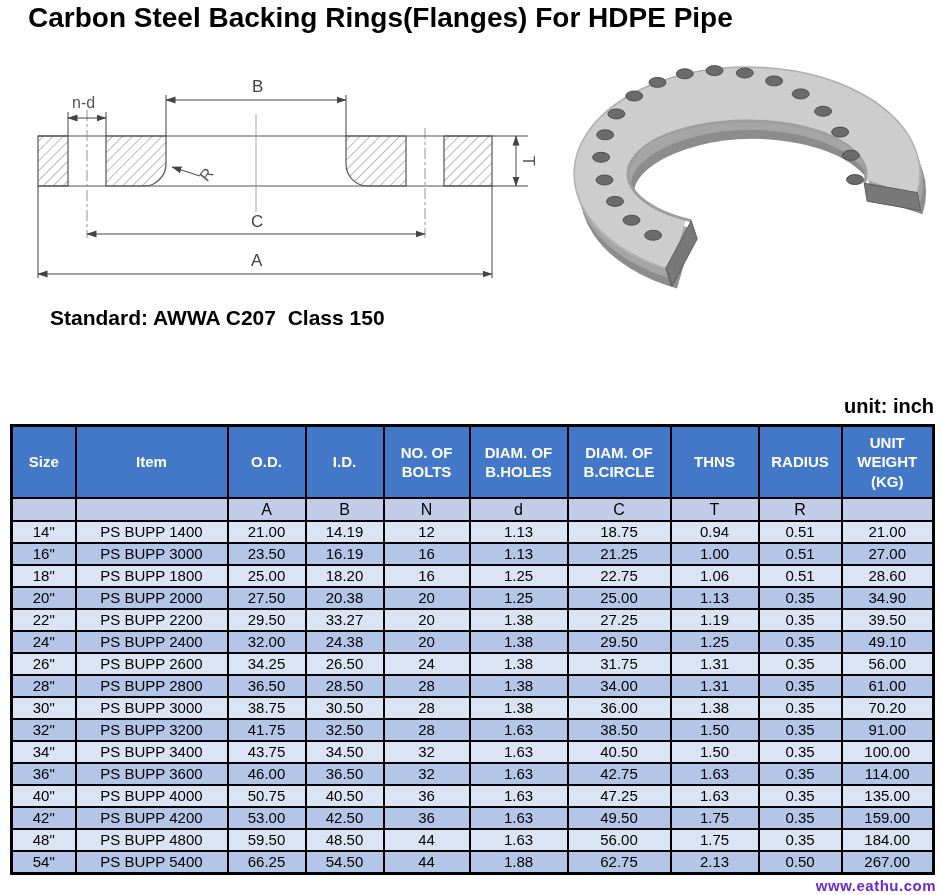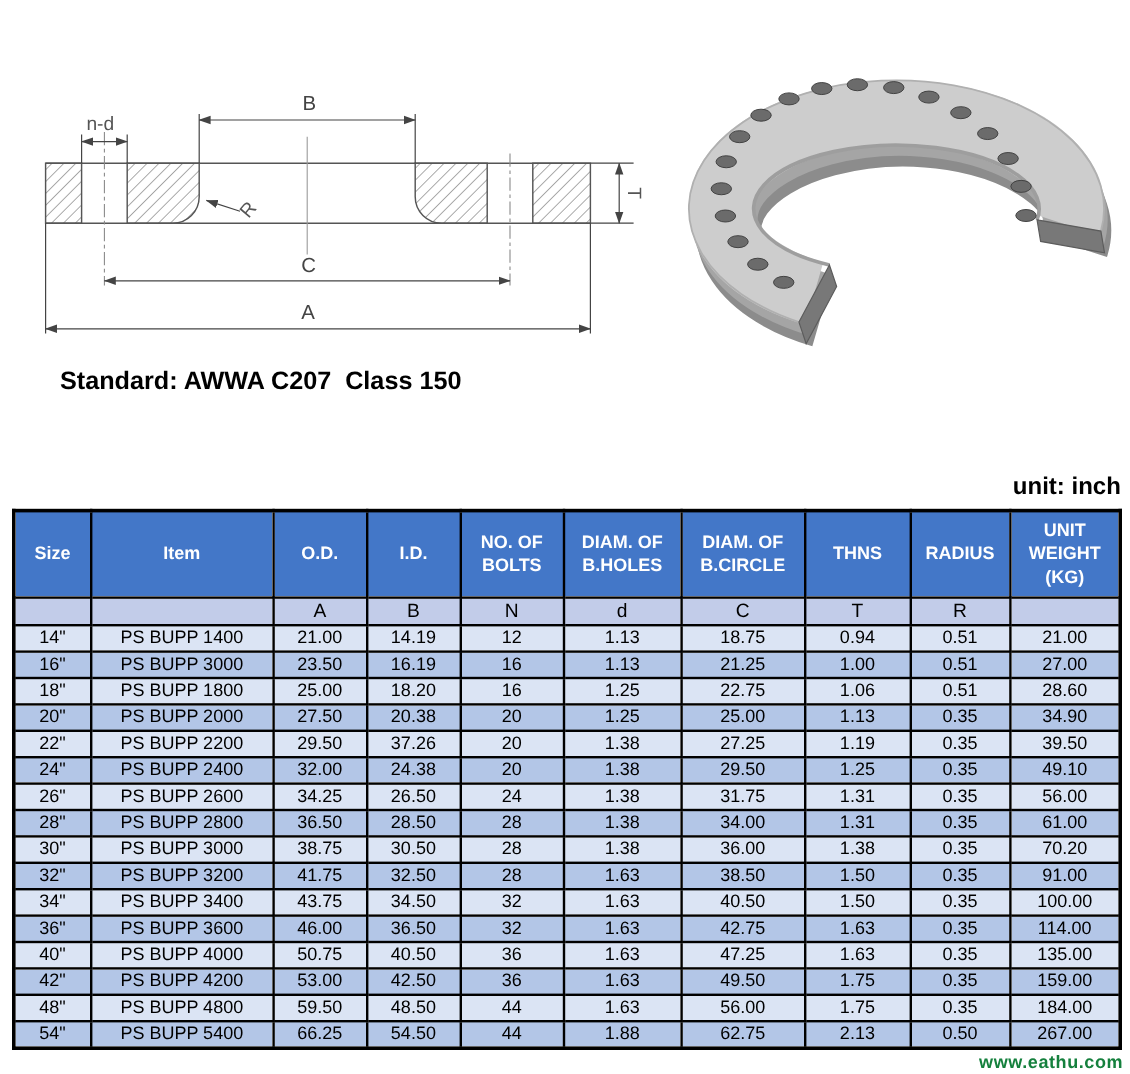--- a/index.html
+++ b/index.html
@@ -15,28 +15,29 @@
   table.spec{position:absolute;left:10px;top:424px;width:922px;border-collapse:collapse;
              table-layout:fixed;border:3px solid #000;}
   table.spec th,table.spec td{border:2px solid #000;text-align:center;vertical-align:middle;
              overflow:hidden;padding:0 2px;}
   thead th{background:#4377C8;color:#fff;font-size:15px;font-weight:bold;height:70px;line-height:1.3;}
   tr.subhead td{background:#C2CCE9;font-size:16px;height:21px;line-height:21px;}
   tbody tr.light td{background:#DBE4F4;}
   tbody tr.dark td{background:#B3C6E7;}
   tbody td{font-size:15px;height:20px;line-height:20px;}
   .watermark{position:absolute;right:6px;bottom:1px;font-size:15px;font-weight:bold;
-             color:#15803d;letter-spacing:.5px;}
+             color:#6d28d9;letter-spacing:.5px;}
   svg text{font-family:"Liberation Sans",sans-serif;}
 </style>
 </head>
 <body>
 
 <div id="page">
 
+  <div class="title">Carbon Steel Backing Rings(Flanges) For HDPE Pipe</div>
 
   <svg class="fig" style="left:8px;top:62px" width="540" height="240" viewBox="0 0 540 240">
     <defs>
       <pattern id="hatch" width="7" height="7" patternUnits="userSpaceOnUse" patternTransform="rotate(45)">
         <line x1="0" y1="0" x2="0" y2="7" stroke="#8a8a8a" stroke-width="1.2"></line>
       </pattern>
       <marker id="ar" viewBox="0 0 10 10" refX="9.5" refY="5" markerWidth="10" markerHeight="10" orient="auto-start-reverse">
         <path d="M0,1.5 L10,5 L0,8.5 z" fill="#444"></path>
       </marker>
     </defs>
@@ -211,21 +212,21 @@
           <td>1.25</td>
           <td>25.00</td>
           <td>1.13</td>
           <td>0.35</td>
           <td>34.90</td>
         </tr>
         <tr class="light">
           <td>22"</td>
           <td>PS BUPP 2200</td>
           <td>29.50</td>
-          <td>37.26</td>
+          <td>33.27</td>
           <td>20</td>
           <td>1.38</td>
           <td>27.25</td>
           <td>1.19</td>
           <td>0.35</td>
           <td>39.50</td>
         </tr>
         <tr class="dark">
           <td>24"</td>
           <td>PS BUPP 2400</td>

